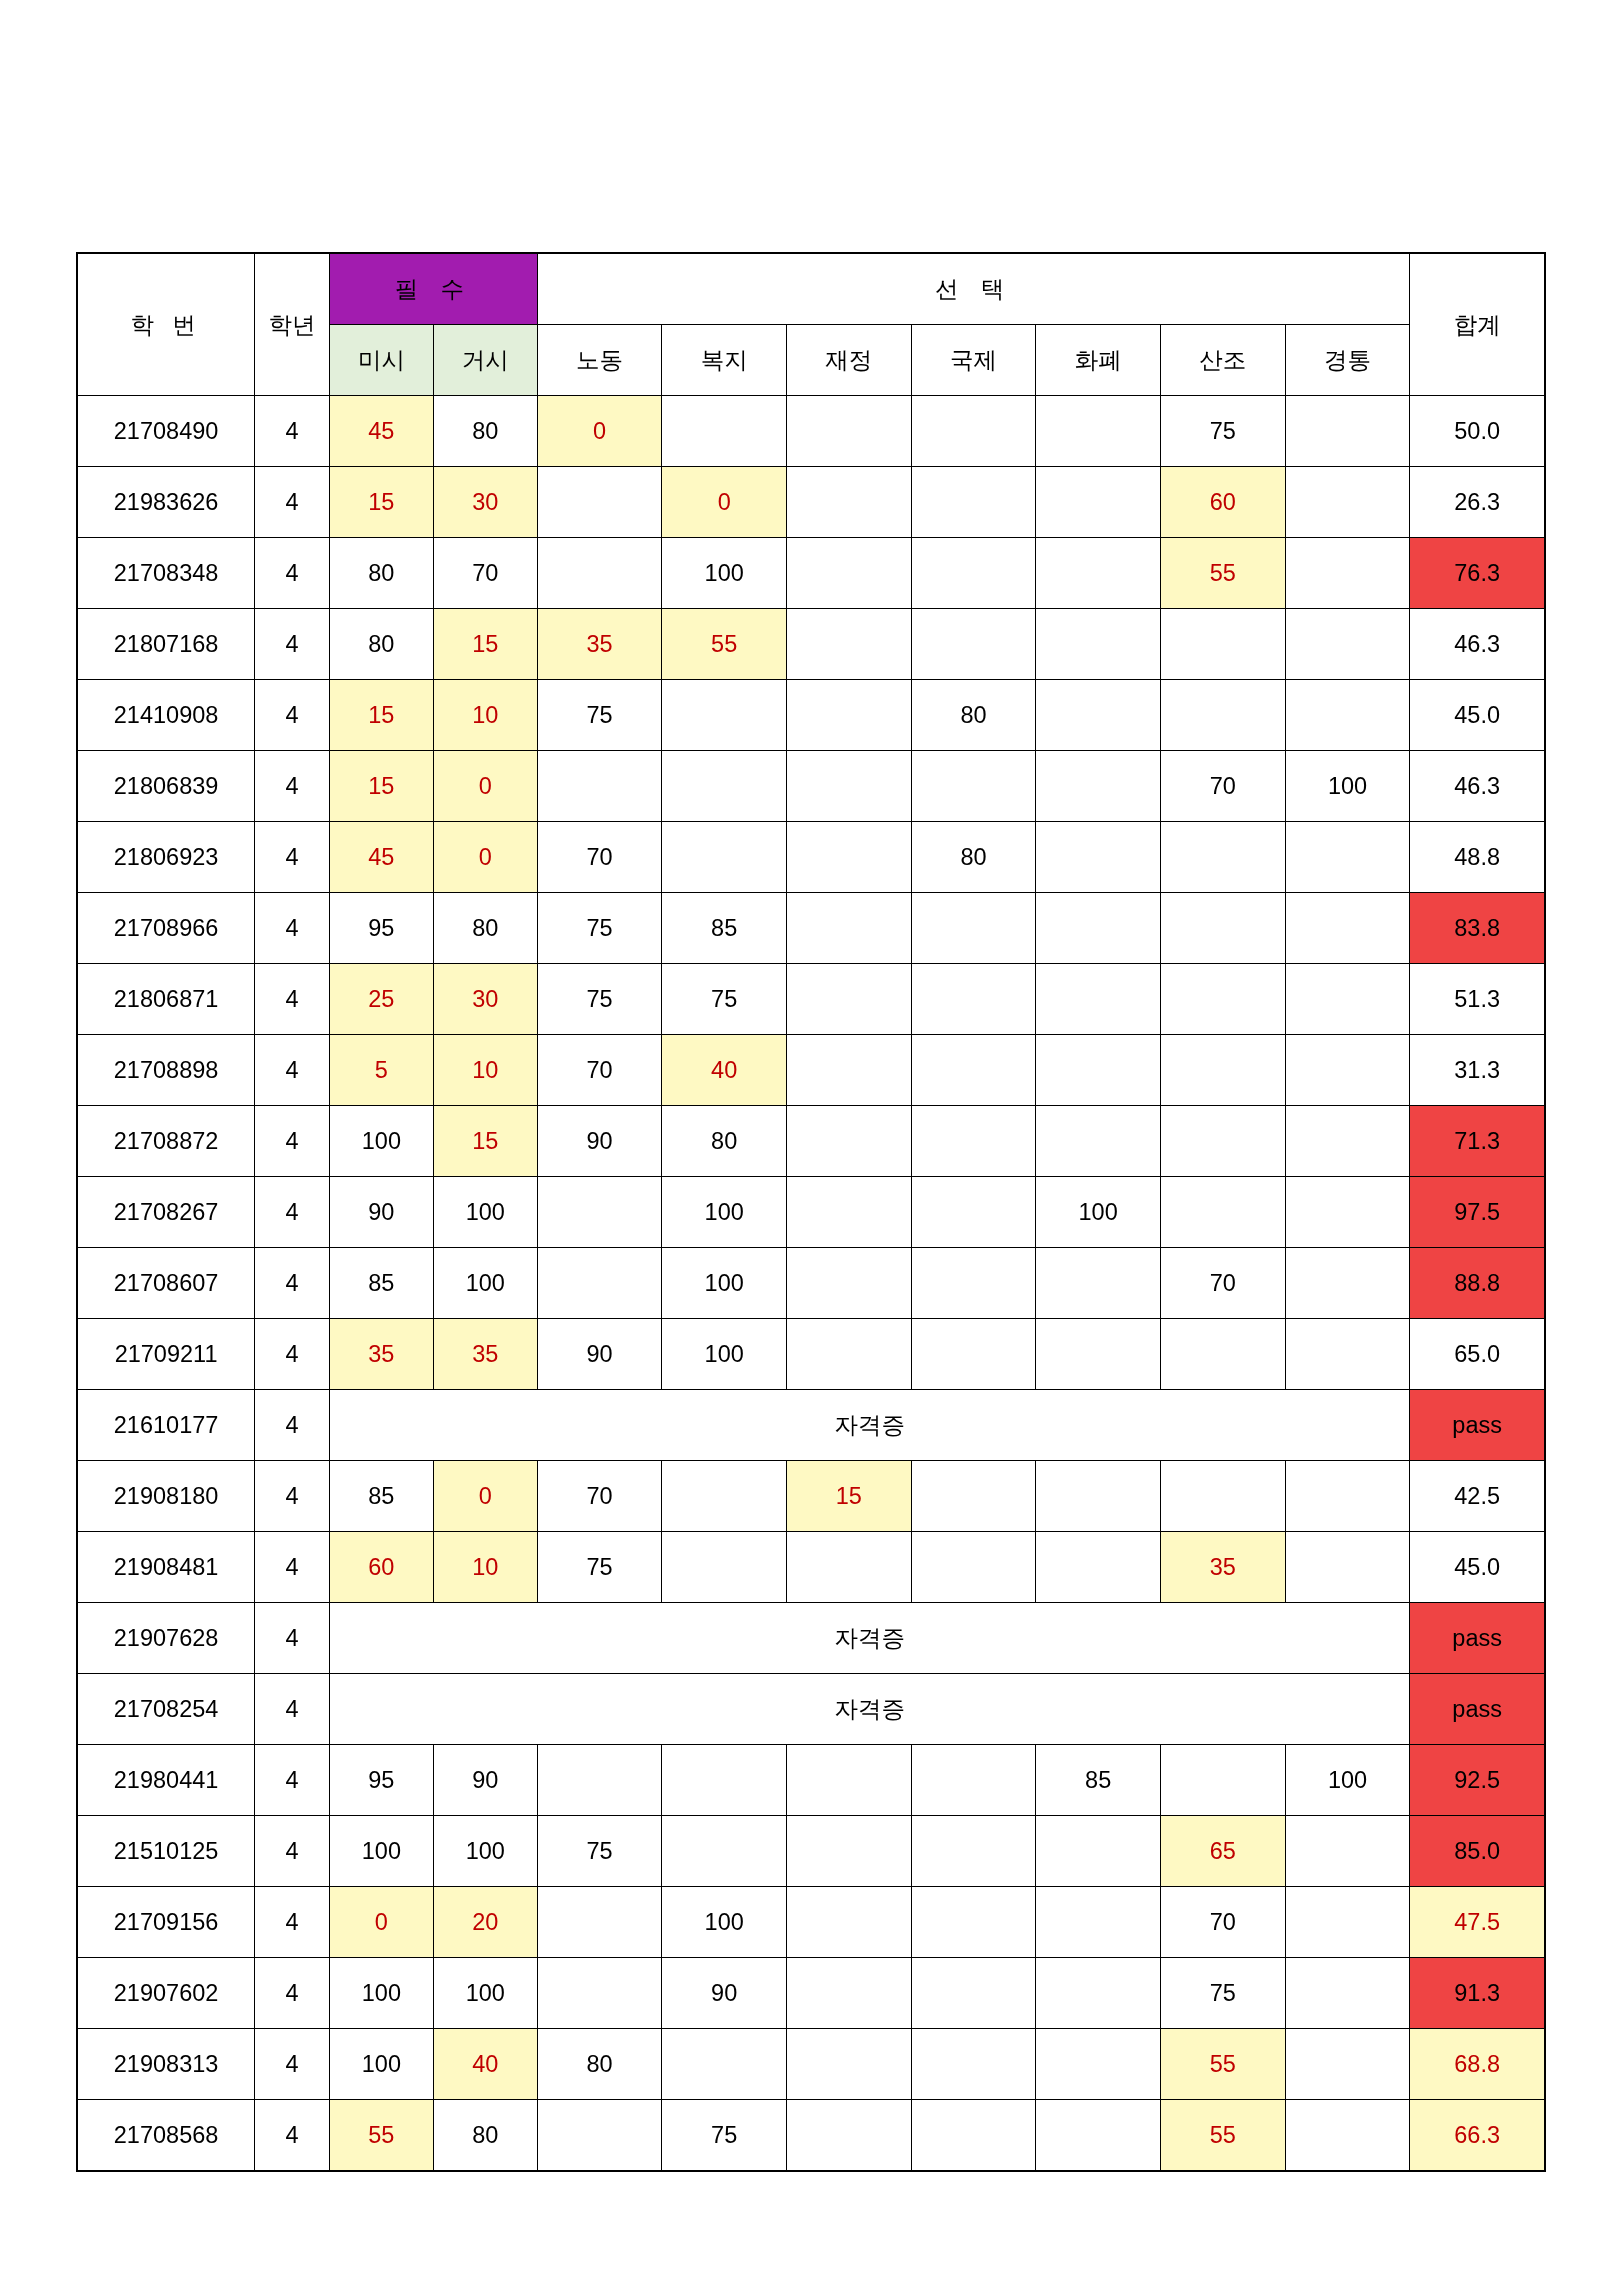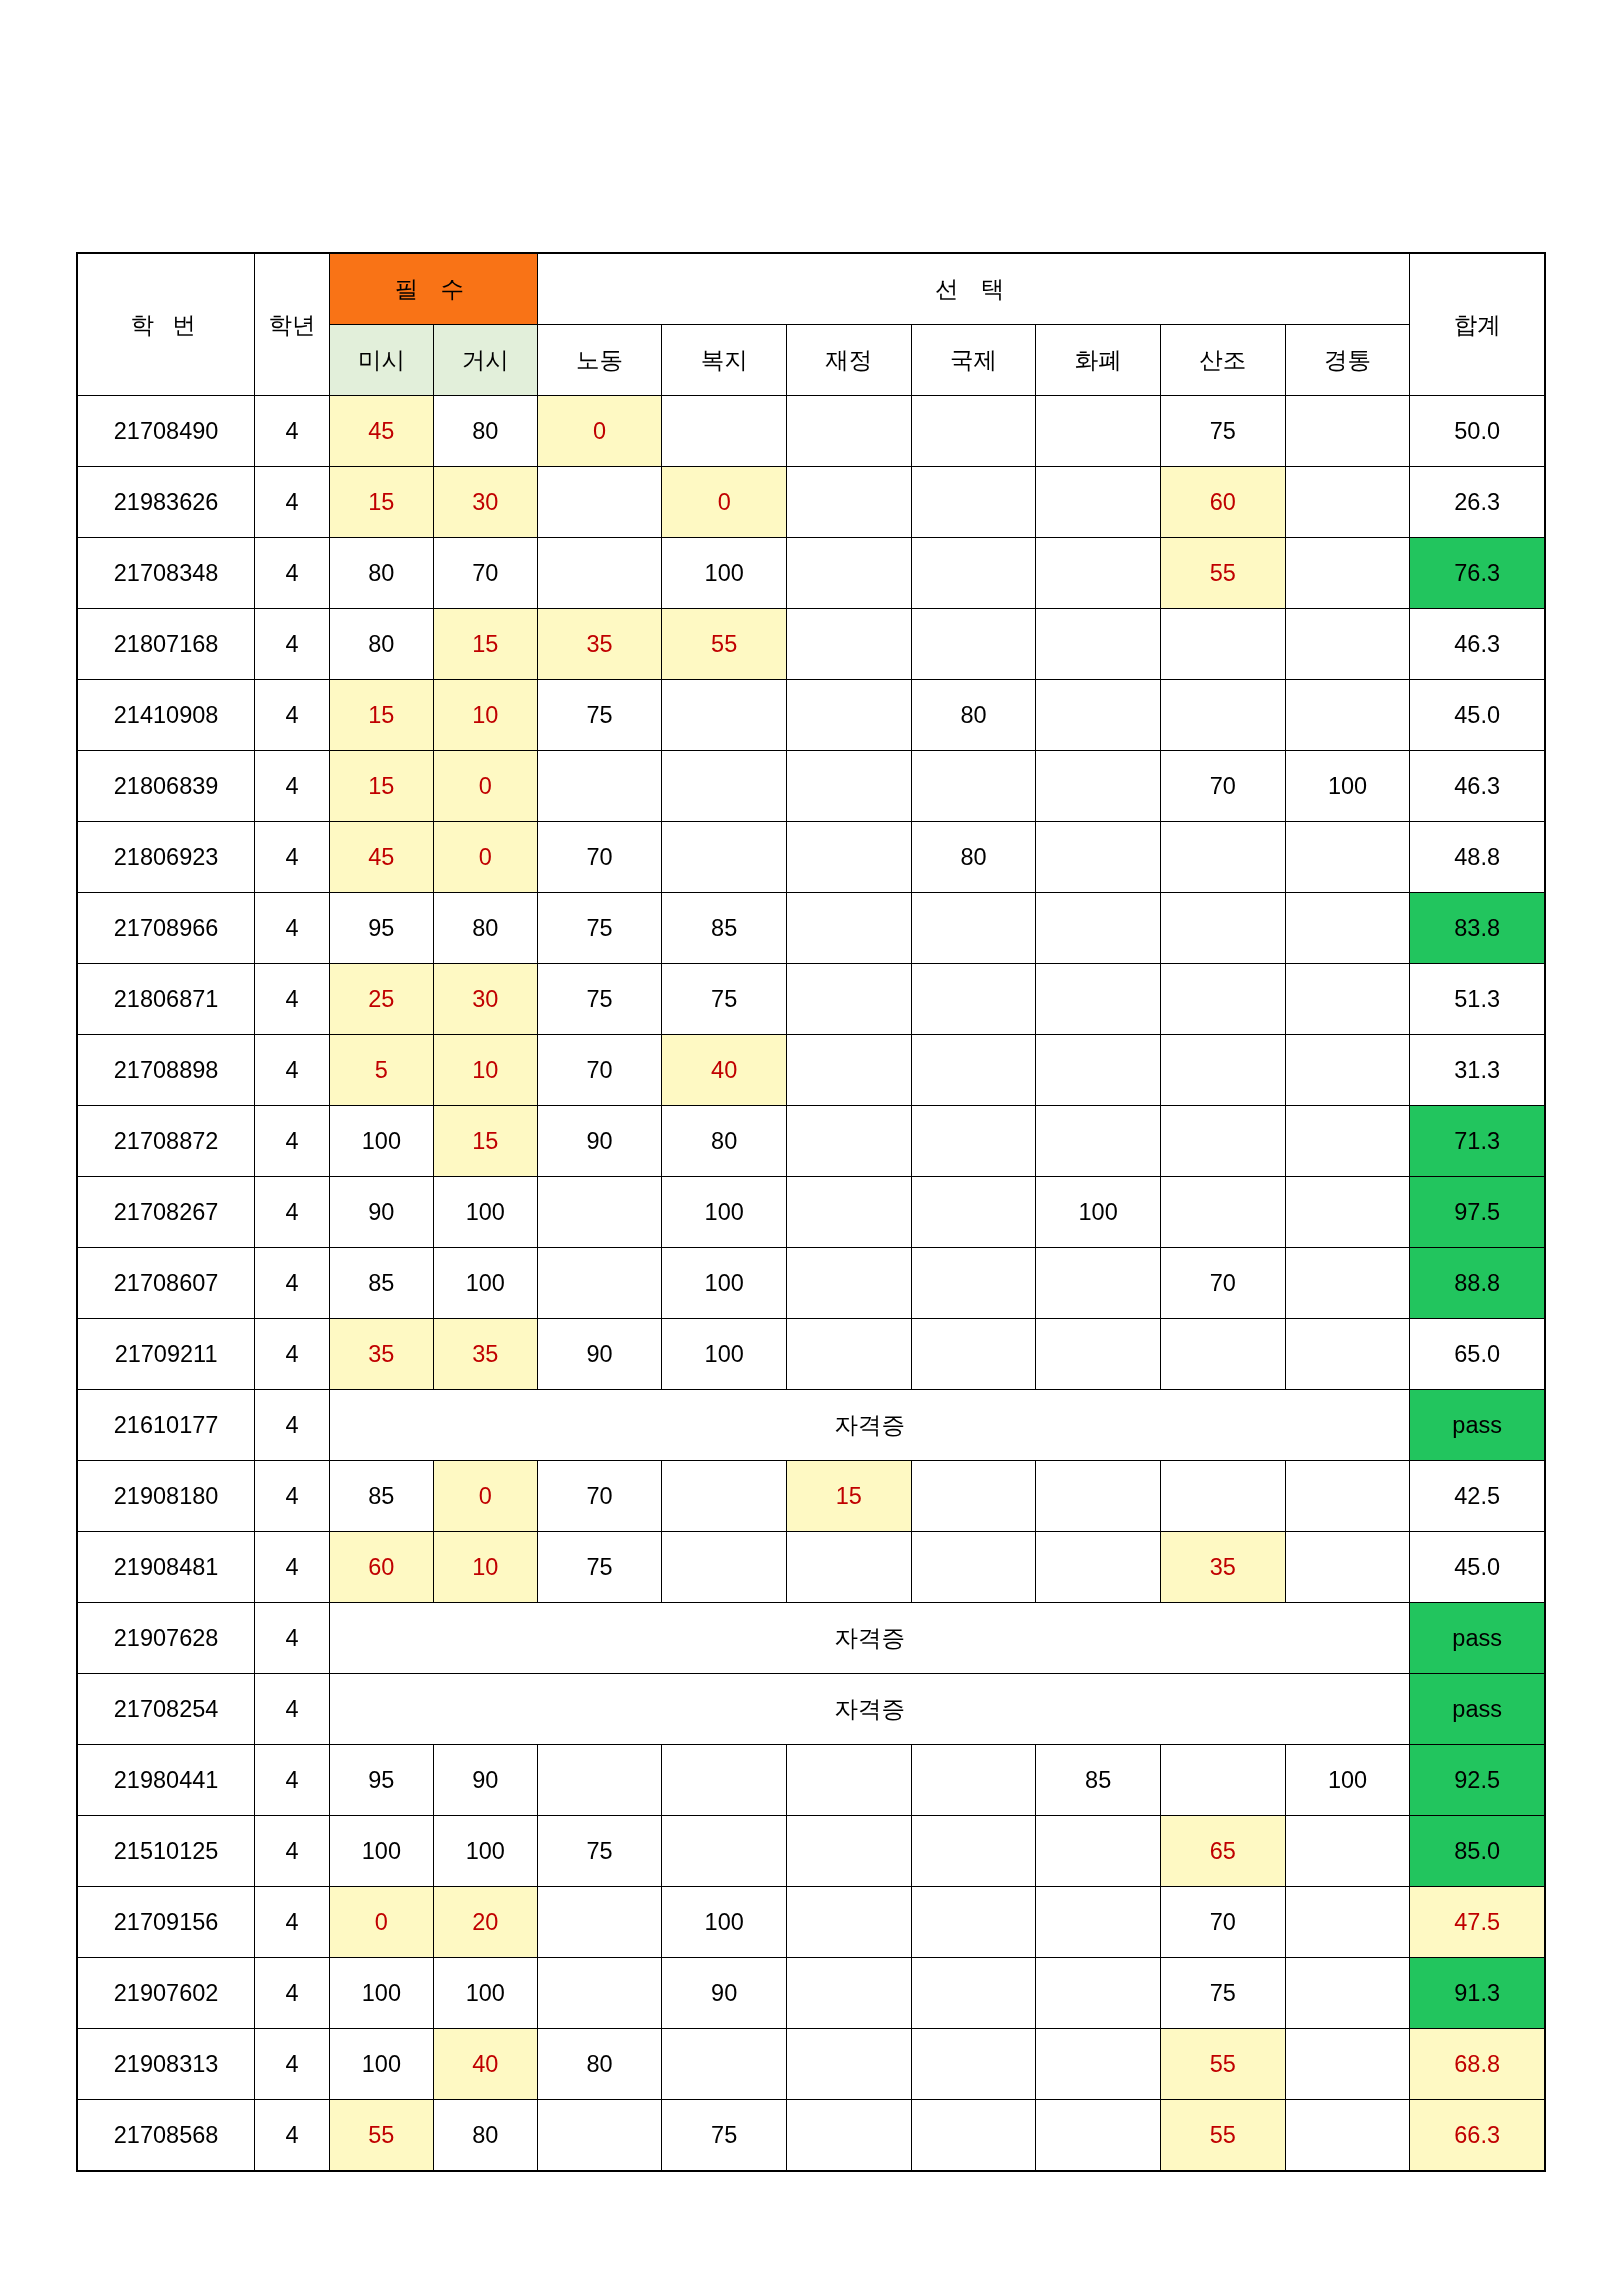--- a/index.html
+++ b/index.html
@@ -48,21 +48,21 @@
   col.c-req    { width: 100px; }
   col.c-opt    { width: 120px; }
   col.c-total  { width: 130px; }
 
   
   .hdr-id, .hdr-year, .hdr-total {
     font-size: 25.5px;
   }
   .hdr-id { letter-spacing: 5.9px; }
   .hdr-group-req {
-    background: #f97316;
+    background: #a21caf;
     font-size: 24.5px;
     letter-spacing: 7.8px;
     height: 43px;
   }
   .hdr-group-opt {
     font-size: 24.5px;
     letter-spacing: 7.8px;
     height: 43px;
   }
   .hdr-sub-req {
@@ -76,21 +76,21 @@
   }
   .thick-left { border-left: 2.9px solid #000000; }
   .thick-top { border-top: 2.9px solid #000000; }
 
   
   .low {
     background: #fef9c3;
     color: #c00000;
   }
   .pass-green {
-    background: #22c55e;
+    background: #ef4444;
     font-weight: bold;
   }
   .fail-red {
     background: #fef9c3;
     color: #c00000;
     font-weight: bold;
   }
   .total-cell {
     font-weight: bold;
     font-size: 24.5px;

